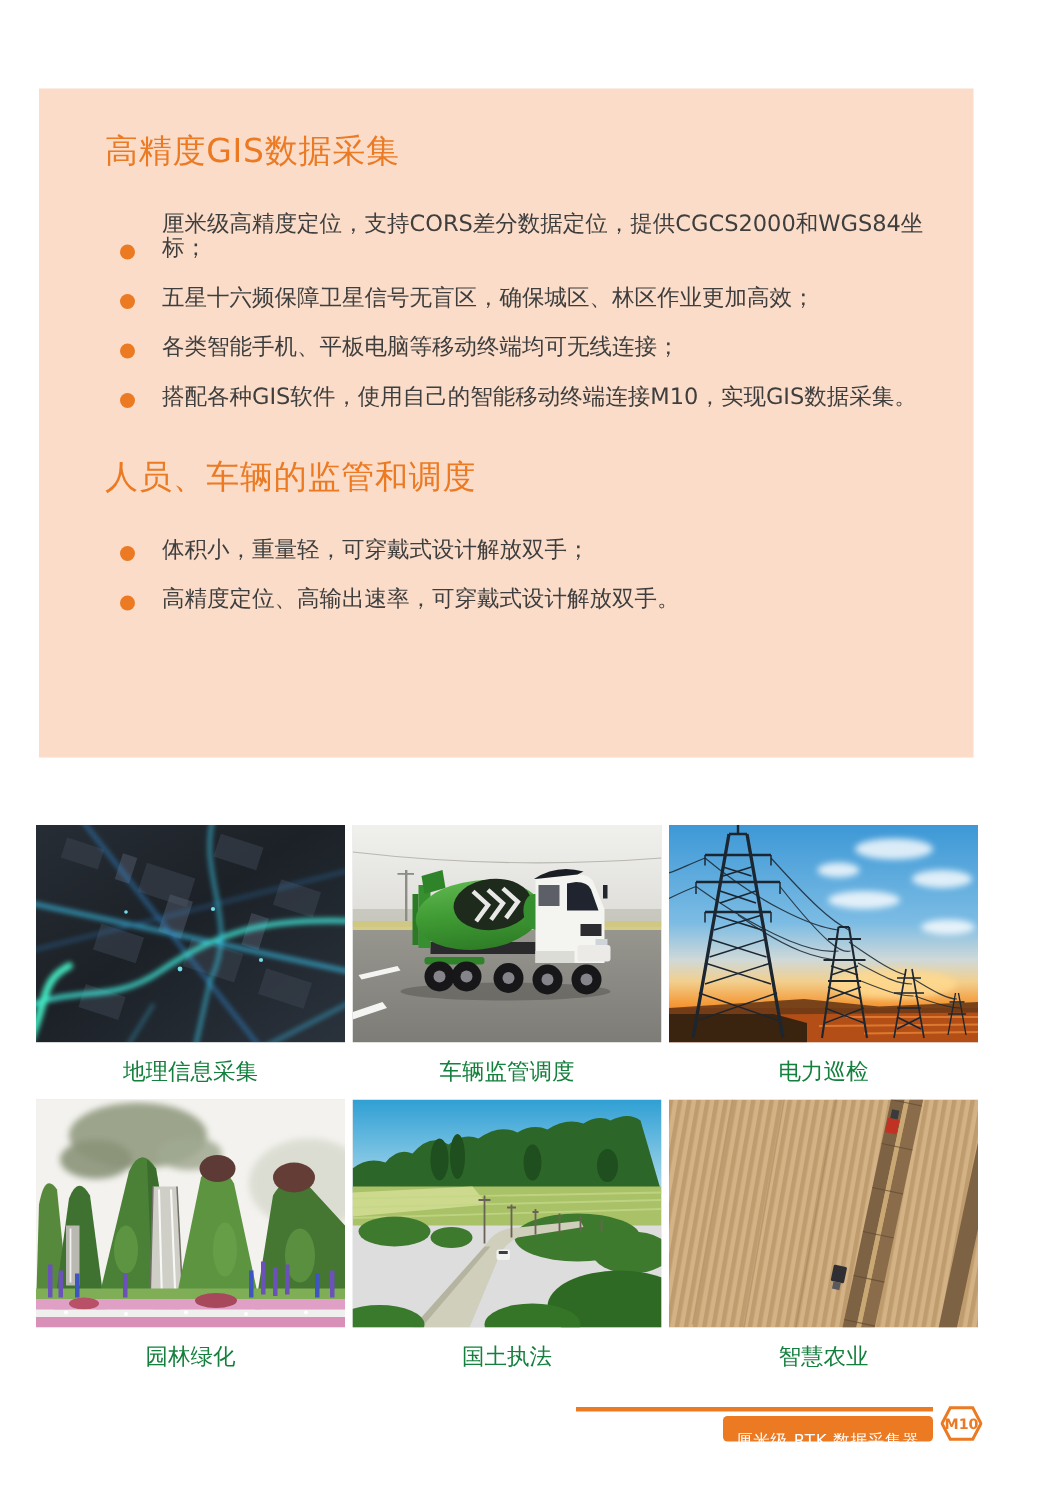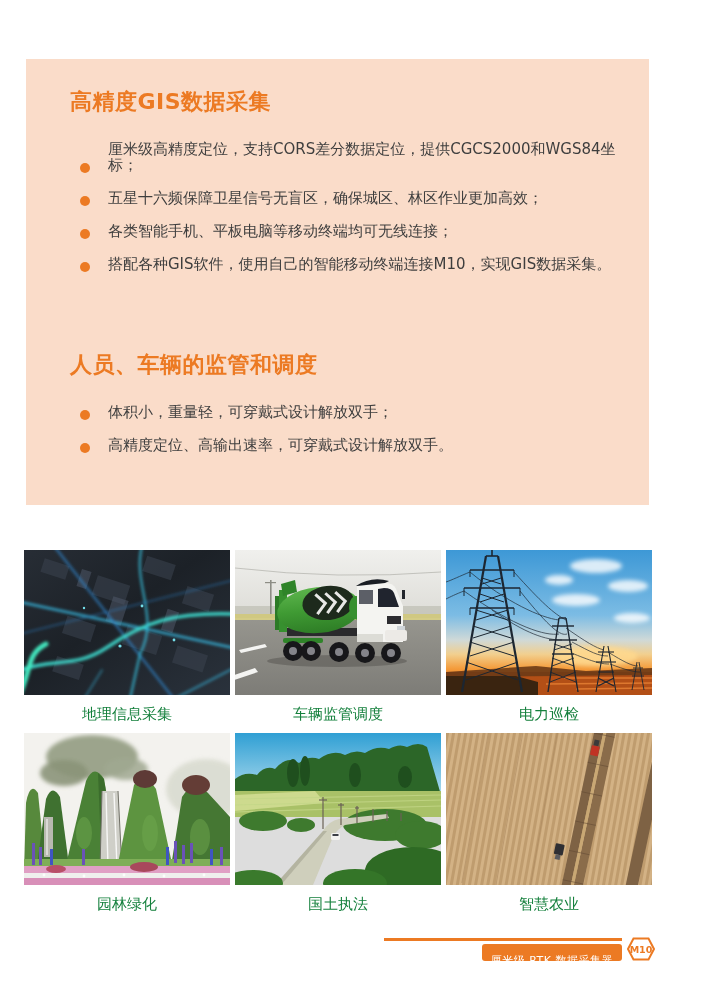--- a/index.html
+++ b/index.html
@@ -3,22 +3,22 @@
 <meta charset="utf-8">
 <style>
   *{box-sizing:border-box}
   html,body{margin:0;padding:0}
   body{width:703px;height:1008px;position:relative;overflow:hidden;background:#fff;
        font-family:"DejaVu Sans","Liberation Sans",sans-serif;color:#3e3e3e}
 
   
   .panel{position:absolute;left:26px;top:59px;width:623px;height:446px;background:#fadcc9;
          padding:30px 28px 0 44px}
-  .sec-title{font-size:22px;line-height:26px;font-weight:bold;color:#ec7a23;margin:0 0 26px 0;letter-spacing:.5px}
-  .sec2{margin-top:80px}
+  .sec-title{font-size:22px;line-height:26px;font-weight:normal;color:#ec7a23;margin:0 0 26px 0;letter-spacing:.5px}
+  .sec2{margin-top:34px}
   .bullets{list-style:none;margin:0;padding:0}
   .bullets li{display:flex;align-items:flex-end;margin:0 0 17px 10px;font-size:15px;line-height:16px}
   .dot{flex:0 0 10px;width:10px;height:10px;border-radius:50%;background:#ec7a23;margin:3px 18px 0 0}
 
   
   .gallery{position:absolute;left:24px;top:550px;display:grid;grid-template-columns:206px 206px 206px;column-gap:5px}
   figure{margin:0}
   .ph{width:206px;overflow:hidden;position:relative;background:#ddd}
   .r1 .ph{height:145px}
   .r2 .ph{height:152px}

